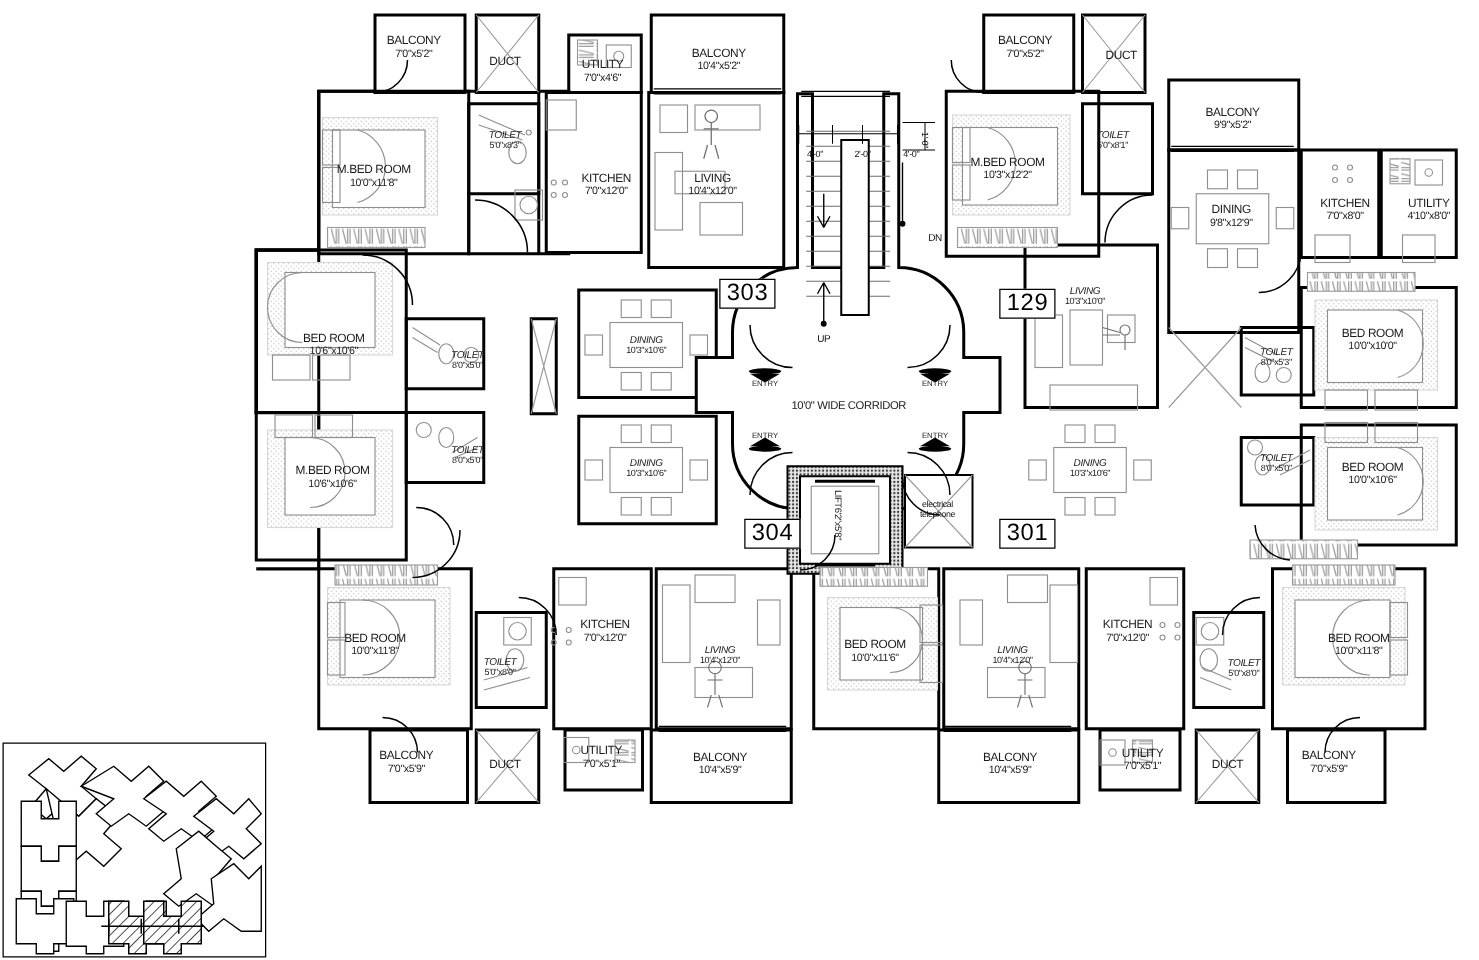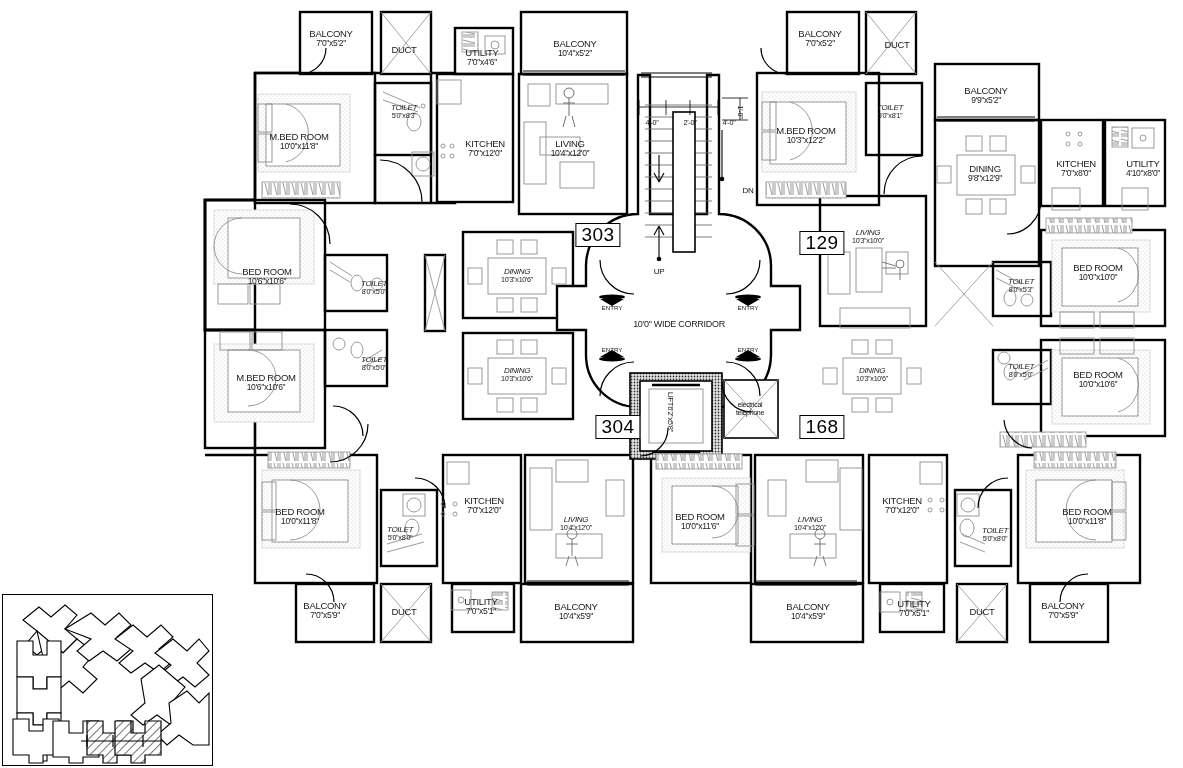--- a/index.html
+++ b/index.html
@@ -642,21 +642,21 @@
       </div>
       <div class="lbl " style="left: 1063px; top: 610px;">
         <span class="n">BALCONY</span>
         <span class="d">7'0"x5'9"</span>
       </div>
     </div>
 
   <div class="unitbox" style="left:598px; top:235px;">303</div>
   <div class="unitbox" style="left:822px; top:243px;">129</div>
   <div class="unitbox" style="left:598px; top:427px;margin-left:20px;">304</div>
-  <div class="unitbox" style="left:822px; top:427px;">168</div>
+  <div class="unitbox" style="left:822px; top:427px;">301</div>
 
   <div class="lbl corridor" style="left:679px; top:325px;">10'0" WIDE CORRIDOR</div>
   <div class="lbl entry" style="left:612px; top:308px;">ENTRY</div>
   <div class="lbl entry" style="left:612px; top:350px;">ENTRY</div>
   <div class="lbl entry" style="left:748px; top:308px;">ENTRY</div>
   <div class="lbl entry" style="left:748px; top:350px;">ENTRY</div>
 
   <div class="lbl vert" style="left:670px; top:412px;">
     <span class="n">LIFT</span><span class="d">6'2"x5'8"</span>
   </div>

